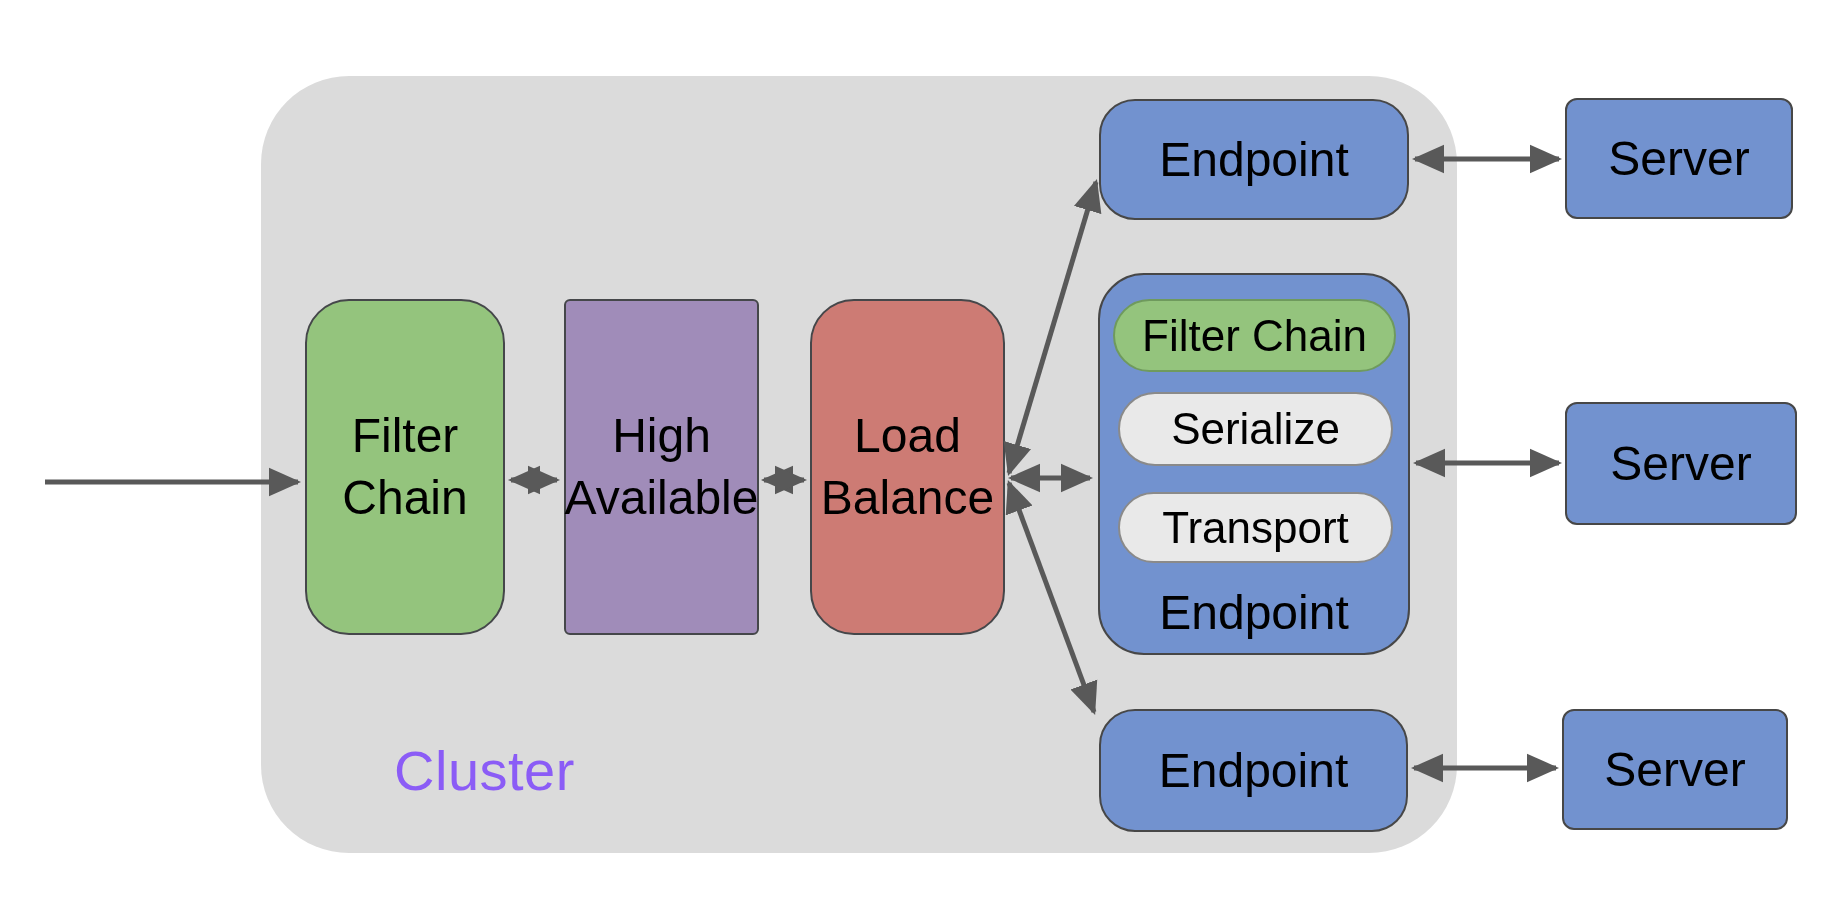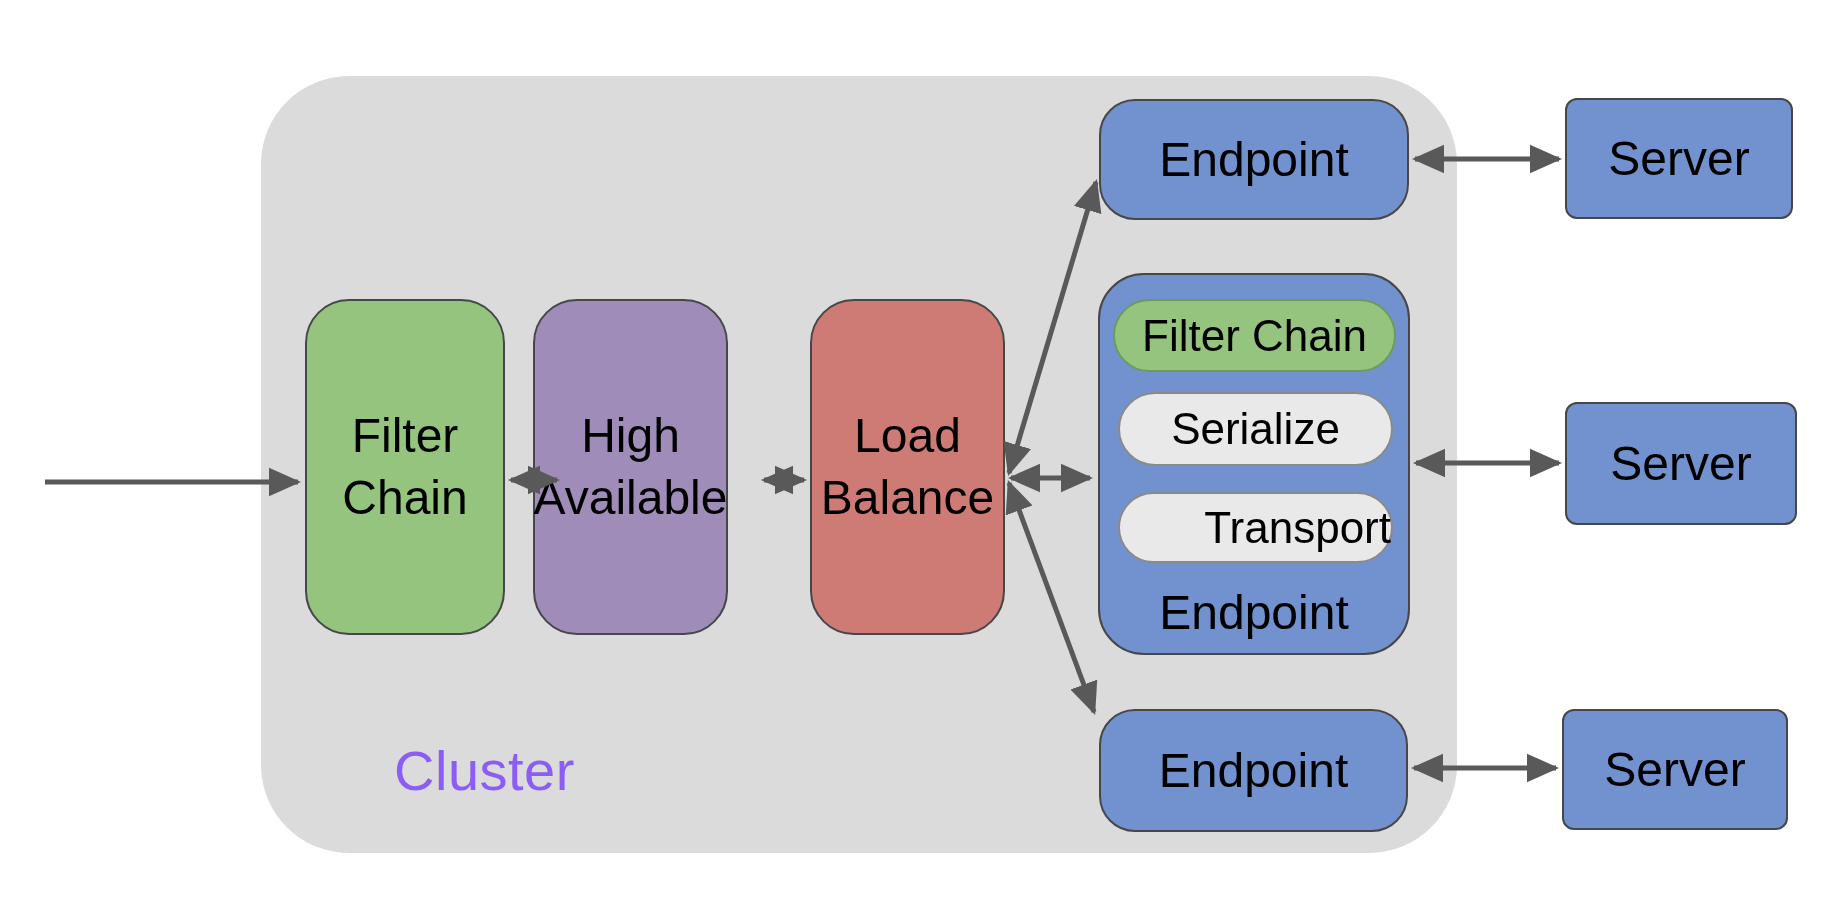--- a/index.html
+++ b/index.html
@@ -51,21 +51,21 @@
   }
   .node-big {
     width: 200px; height: 336px;
     border-radius: 44px;
     border: 2px solid #45474a;
     font-size: 48px;
     line-height: 1.3;
     top: 299px;
   }
   .node-green  { background: #94c47d; left: 305px; }
-  .node-purple { background: #a08cb9; left: 533px; width: 195px; }
+  .node-purple { background: #a08cb9; left: 564px; width: 195px; border-radius: 6px; }
   .node-red    { background: #cd7b74; left: 810px; width: 195px; }
   .node-blue {
     background: #7292cf;
     border: 2px solid #474747;
     font-size: 48px;
   }
   .ep-top { left: 1099px; top: 99px;  width: 310px; height: 121px; border-radius: 36px; }
   .ep-bot { left: 1099px; top: 709px; width: 309px; height: 123px; border-radius: 36px; }
   .ep-mid {
     left: 1098px; top: 273px;
@@ -99,21 +99,20 @@
     background: #e9e9e9;
     border: 2px solid #8a8a8a;
     border-radius: 37px;
   }
   .pill-gray2 {
     left: 18px; top: 217px;
     width: 275px; height: 71px;
     background: #e9e9e9;
     border: 2px solid #8a8a8a;
     border-radius: 36px;
-    justify-content: flex-end;
   }
   .ep-mid-label {
     position: absolute;
     left: 0; top: 296px;
     width: 100%; height: 82px;
     display: flex;
     align-items: center;
     justify-content: center;
     font-size: 48px;
     color: #000000;

